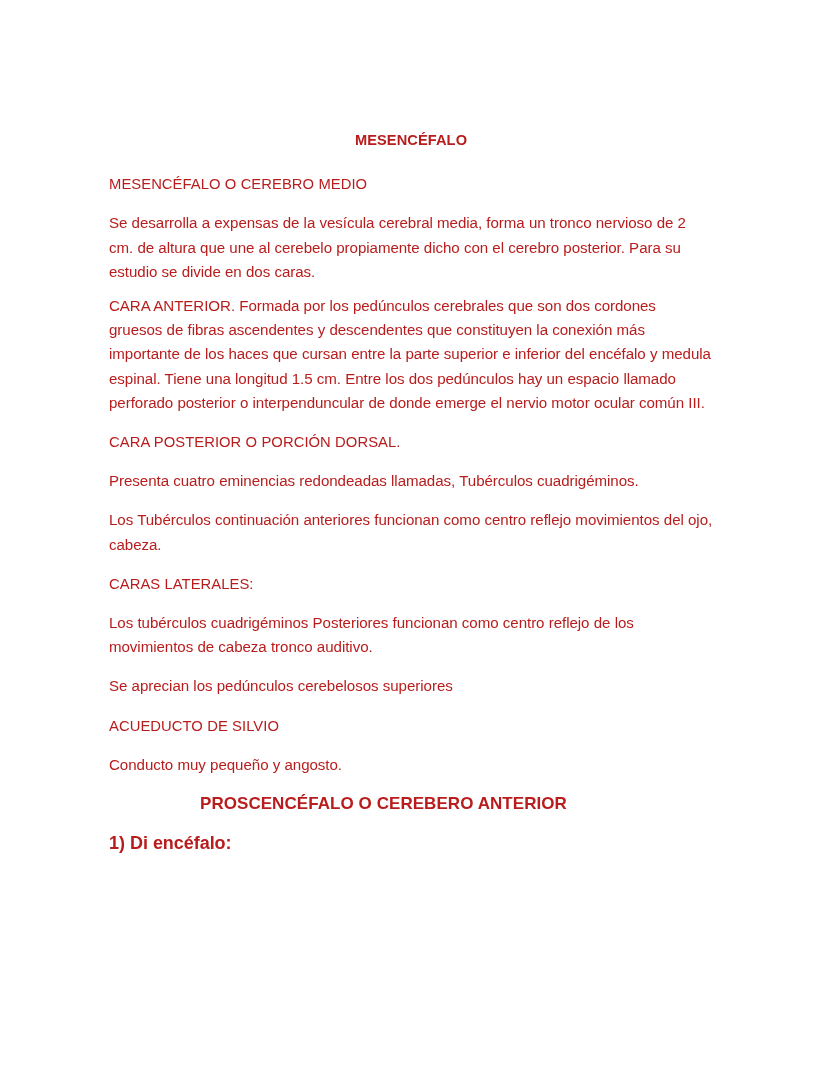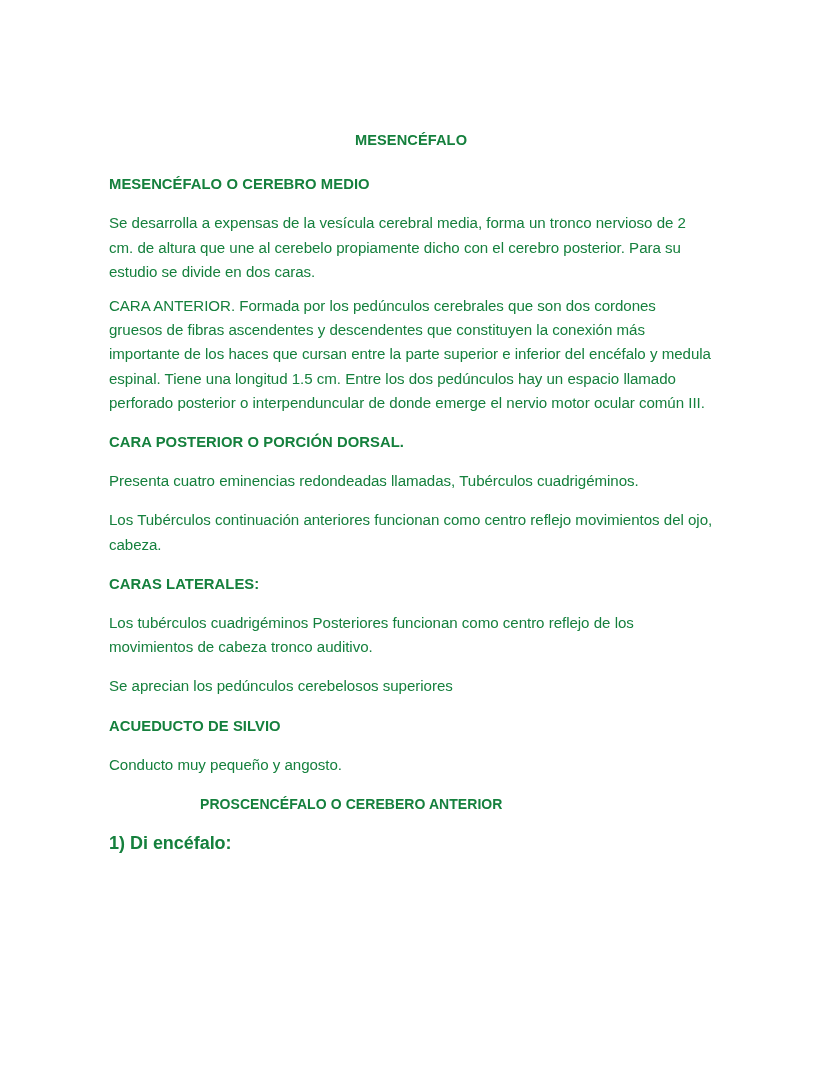--- a/index.html
+++ b/index.html
@@ -23,50 +23,50 @@
   }
 
   #doc-body {
     position: absolute;
     left: 109px;
     top: 128px;
     width: 604px;
   }
 
   .blk {
-    color: #15803d;
+    color: #b91c1c;
     font-size: 15.1px;
     line-height: 24.2px;
     letter-spacing: -0.05px;
     text-align: left;
     margin: 0;
     white-space: pre-wrap;
     word-spacing: 0.1px;
   }
 
   
   .blk + .blk { margin-top: 12.2px; }
 
   .blk.title {
     font-weight: bold;
     text-align: center;
     font-size: 14.6px;
     letter-spacing: 0.1px;
   }
 
   .blk.heading {
-    font-weight: bold;
+    font-weight: normal;
     font-size: 14.8px;
     letter-spacing: 0.05px;
   }
 
   
   .blk.subtitle {
     font-weight: bold;
-    font-size: 14px;
+    font-size: 17px;
     letter-spacing: 0.05px;
     text-align: left;
     padding-left: 91px;
   }
 
   .blk.para {
     font-weight: normal;
   }
 
   .blk.listhead {

